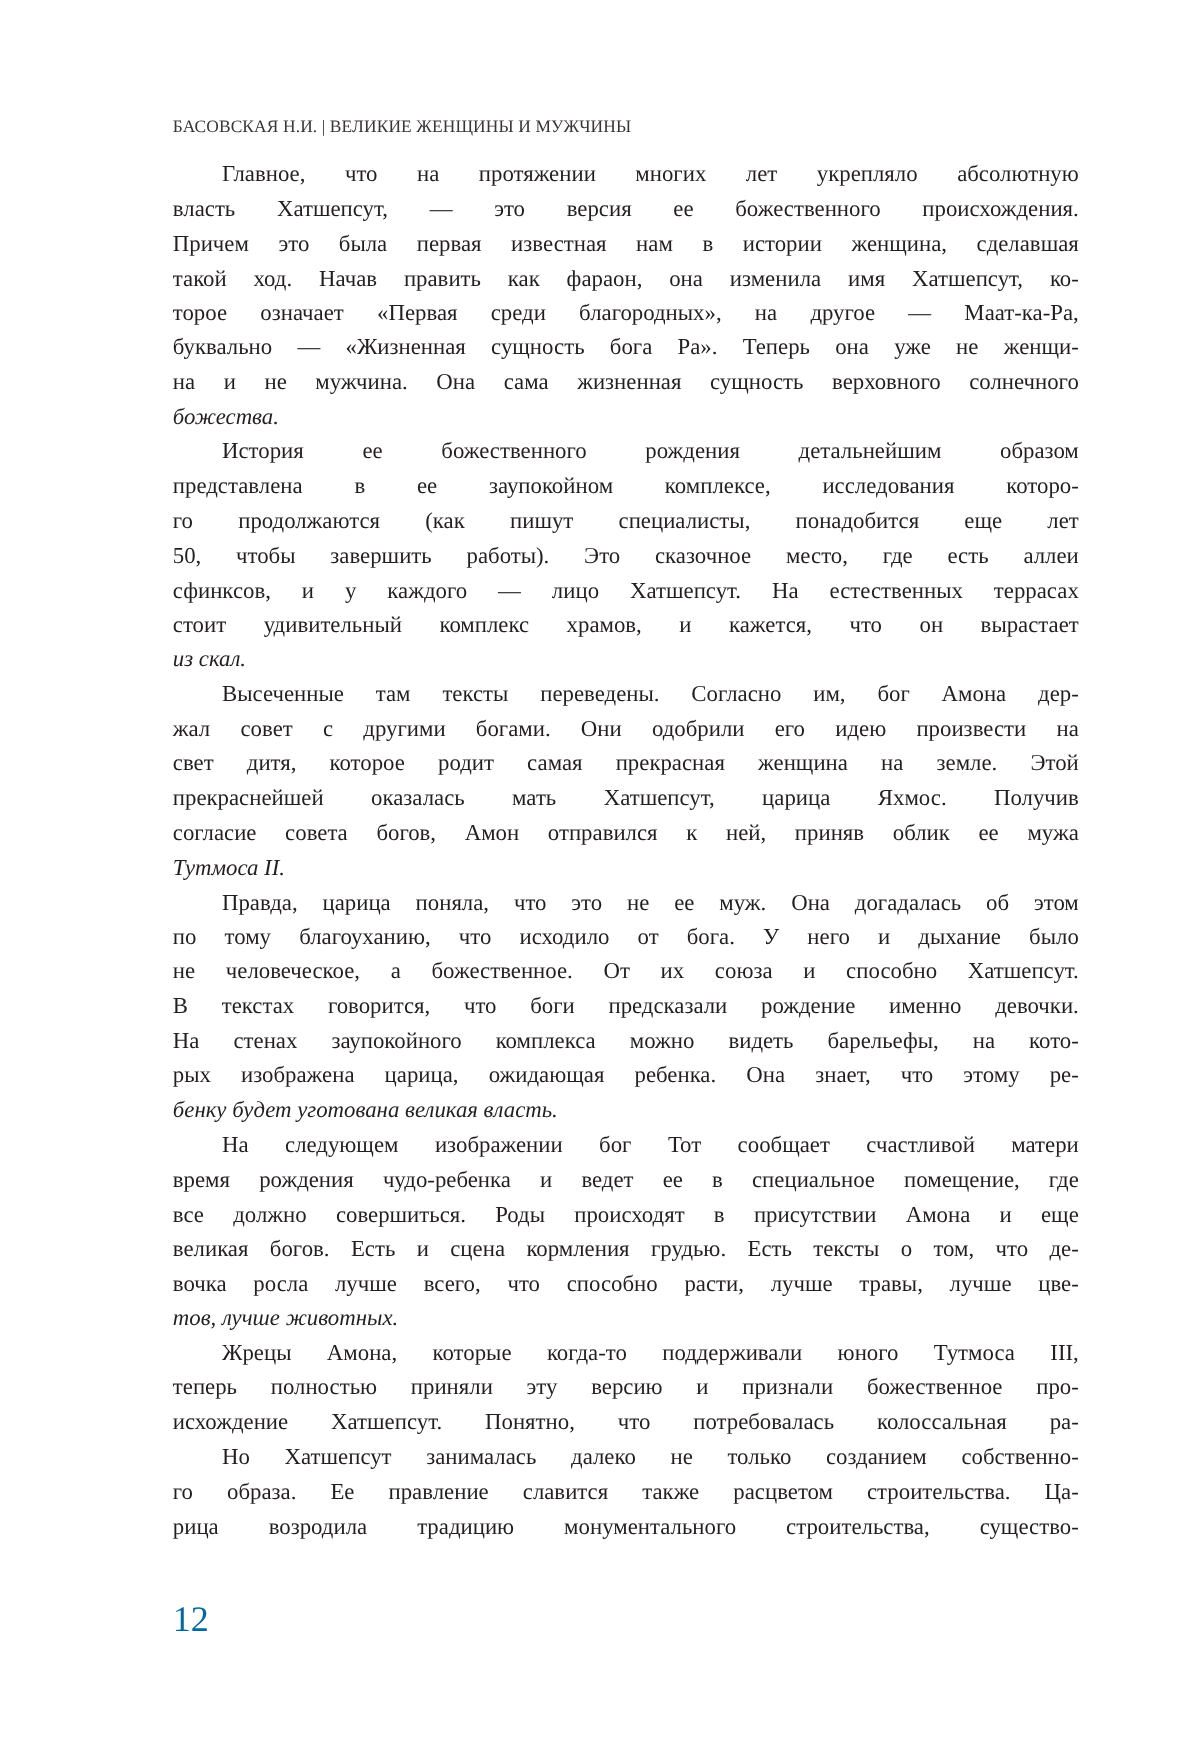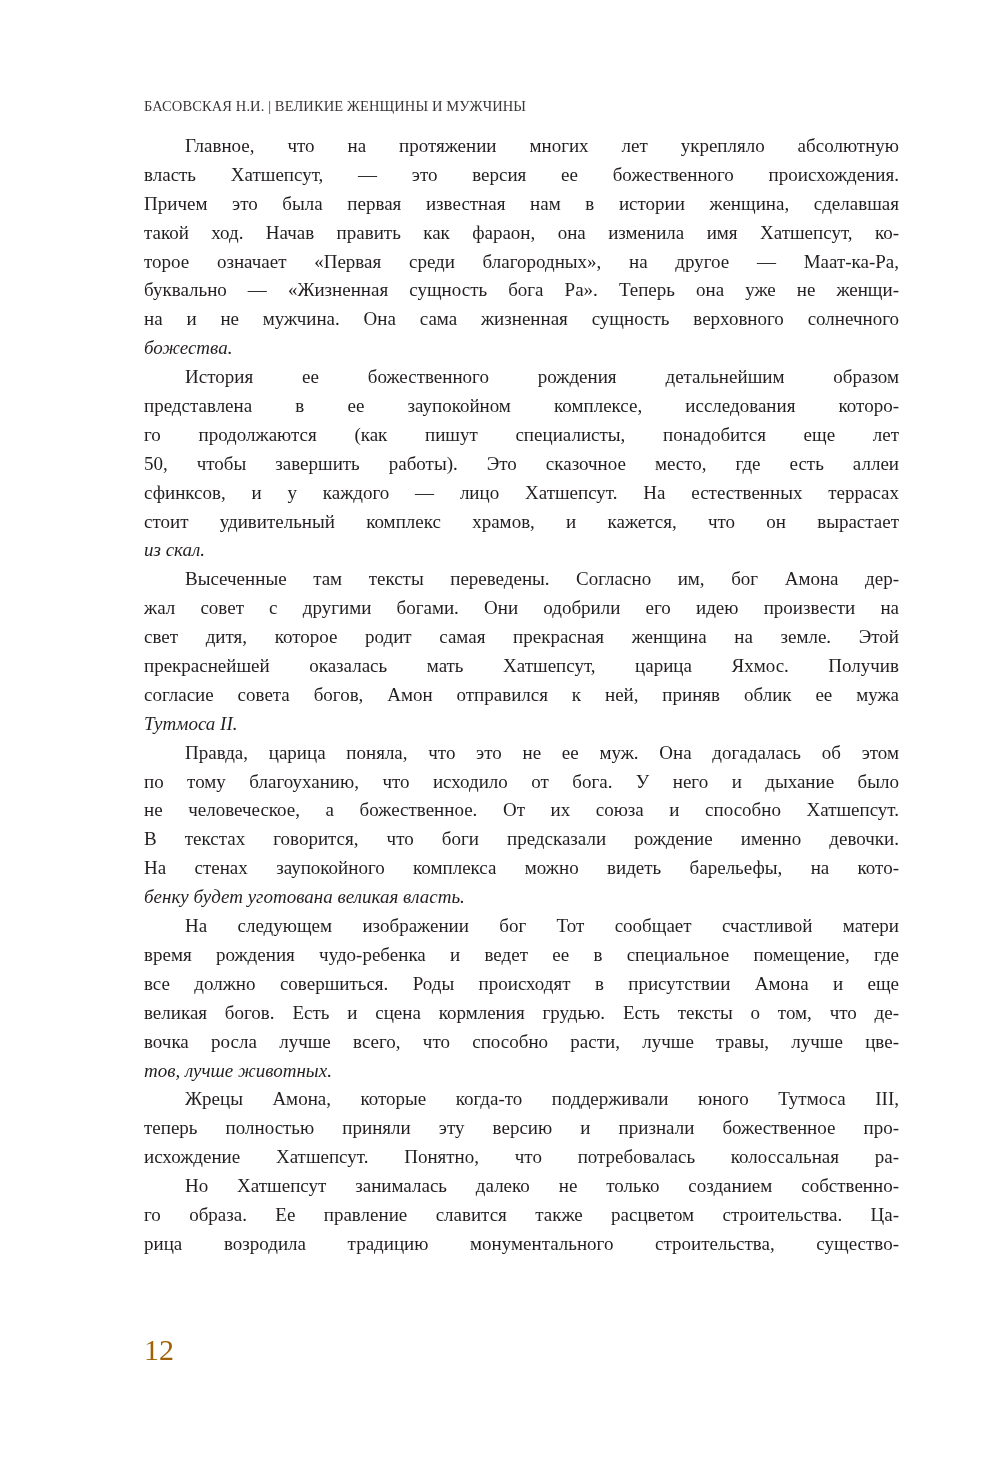--- a/index.html
+++ b/index.html
@@ -41,21 +41,21 @@
       white-space: nowrap;
       overflow: visible;
     }
     .line.first { text-indent: 41px; }
     .line.last { text-align-last: left; font-style: italic; }
     .page-number {
       position: absolute;
       left: 144px;
       top: 1333px;
       font-size: 30px;
-      color: #a16207;
+      color: #0369a1;
     }
   </style>
 </head>
 <body>
 
 <div class="running-header">БАСОВСКАЯ Н.И. | ВЕЛИКИЕ ЖЕНЩИНЫ И МУЖЧИНЫ</div>
 
 <div class="text-block" id="text-block">
     <div class="paragraph">
       <span class="line first">Главное, что на протяжении многих лет укрепляло абсолютную</span>
@@ -83,20 +83,21 @@
       <span class="line">прекраснейшей оказалась мать Хатшепсут, царица Яхмос. Получив</span>
       <span class="line">согласие совета богов, Амон отправился к ней, приняв облик ее мужа</span>
       <span class="line last">Тутмоса II.</span>
     </div>
     <div class="paragraph">
       <span class="line first">Правда, царица поняла, что это не ее муж. Она догадалась об этом</span>
       <span class="line">по тому благоуханию, что исходило от бога. У него и дыхание было</span>
       <span class="line">не человеческое, а божественное. От их союза и способно Хатшепсут.</span>
       <span class="line">В текстах говорится, что боги предсказали рождение именно девочки.</span>
       <span class="line">На стенах заупокойного комплекса можно видеть барельефы, на кото-</span>
+      <span class="line">рых изображена царица, ожидающая ребенка. Она знает, что этому ре-</span>
       <span class="line last">бенку будет уготована великая власть.</span>
     </div>
     <div class="paragraph">
       <span class="line first">На следующем изображении бог Тот сообщает счастливой матери</span>
       <span class="line">время рождения чудо-ребенка и ведет ее в специальное помещение, где</span>
       <span class="line">все должно совершиться. Роды происходят в присутствии Амона и еще</span>
       <span class="line">великая богов. Есть и сцена кормления грудью. Есть тексты о том, что де-</span>
       <span class="line">вочка росла лучше всего, что способно расти, лучше травы, лучше цве-</span>
       <span class="line last">тов, лучше животных.</span>
     </div>

